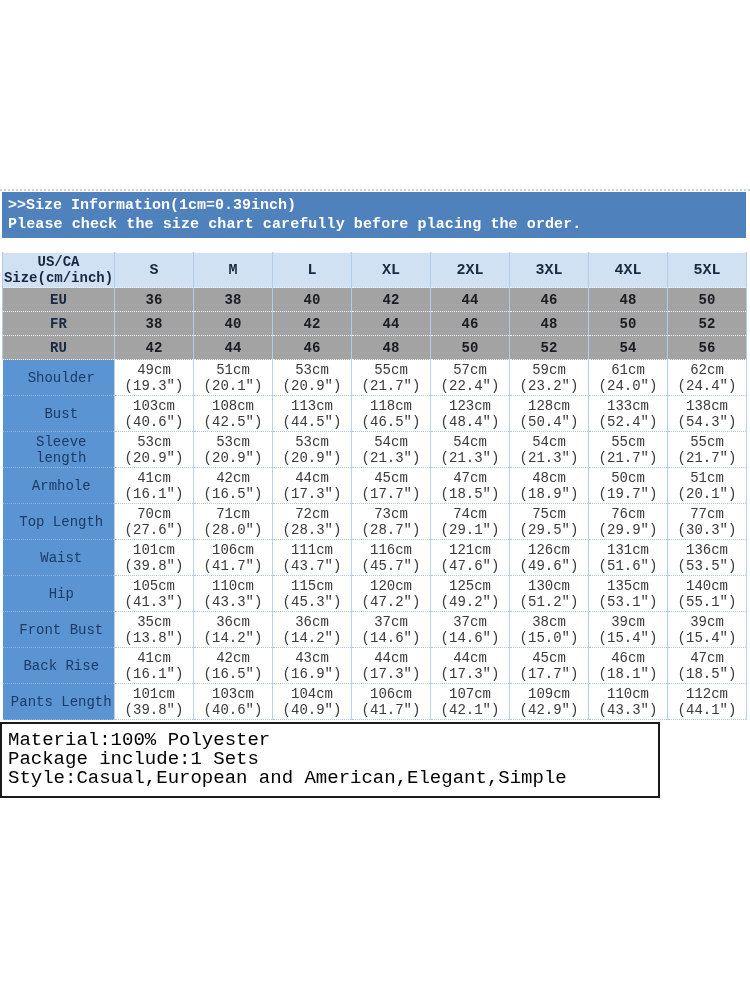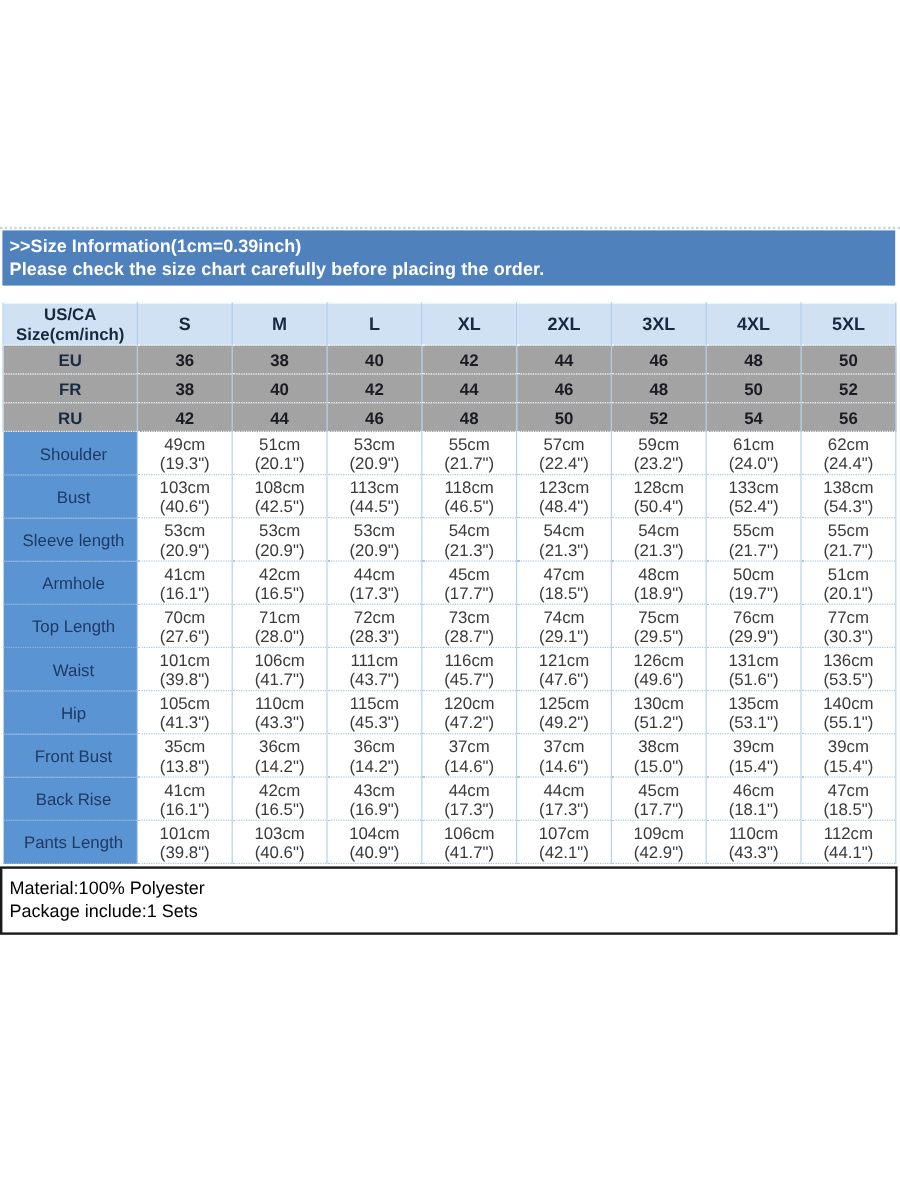--- a/index.html
+++ b/index.html
@@ -1,21 +1,21 @@
 <!DOCTYPE html>
 <html><head>
 <meta charset="utf-8">
 <style>
   html,body{margin:0;padding:0;}
   body{
     width:750px;height:1000px;background:#ffffff;
     font-family:"Liberation Sans","DejaVu Sans",sans-serif;
     position:relative;overflow:hidden;
   }
-  .page{position:absolute;inset:0;background:#fff;}
+  .page{position:absolute;inset:0;background:#fff;font-family:Liberation Mono, monospace;}
   .top-rule{position:absolute;top:189px;left:0;width:750px;height:0;
     border-top:2px dotted #c9d4e0;}
   .sheet{position:absolute;top:192px;left:2px;width:744px;}
   .banner{
     background:#4f81bd;color:#ffffff;font-weight:bold;font-size:15px;
     line-height:19px;height:46px;box-sizing:border-box;padding:4px 4px 0 6px;
   }
   .banner .sub{letter-spacing:0.1px;}
   table.size-table{
     width:744px;border-collapse:collapse;table-layout:fixed;
@@ -43,23 +43,23 @@
     background:#5b94d2;color:#1d3a66;font-weight:normal;font-size:14px;
     text-align:center;padding-left:6px;
     border-top:1px dotted #8fb6de;border-bottom:1px dotted #8fb6de;
   }
   tr.meas td{
     background:#ffffff;color:#3a3a3a;font-size:14px;line-height:16px;
     border-top:1px dotted #a9c7e5;border-bottom:1px dotted #a9c7e5;
     border-left:1px solid #b9d2ea;border-right:1px solid #b9d2ea;
   }
   .info-box{
-    margin-left:-2px;width:748px;box-sizing:border-box;margin-top:2px;
+    margin-left:-2px;width:660px;box-sizing:border-box;margin-top:2px;
     border:2px solid #1a1a1a;background:#fff;color:#000;
-    font-size:15px;line-height:19px;padding:7px 8px 8px 6px;
+    font-size:19px;line-height:19px;padding:7px 8px 8px 6px;
   }
 </style>
 </head>
 <body>
 
 <div class="page">
   <div class="top-rule"></div>
   <div class="sheet">
     <div class="banner">
       <div>&gt;&gt;Size Information(1cm=0.39inch)</div>
@@ -473,15 +473,16 @@
             <td>
               <div>112cm</div>
               <div>(44.1")</div>
             </td>
           </tr>
         </tbody>
     </table>
     <div class="info-box">
         <div>Material:100% Polyester</div>
         <div>Package include:1 Sets</div>
+        <div>Style:Casual,European and American,Elegant,Simple</div>
       </div>
   </div>
 </div>
 
 </body></html>

